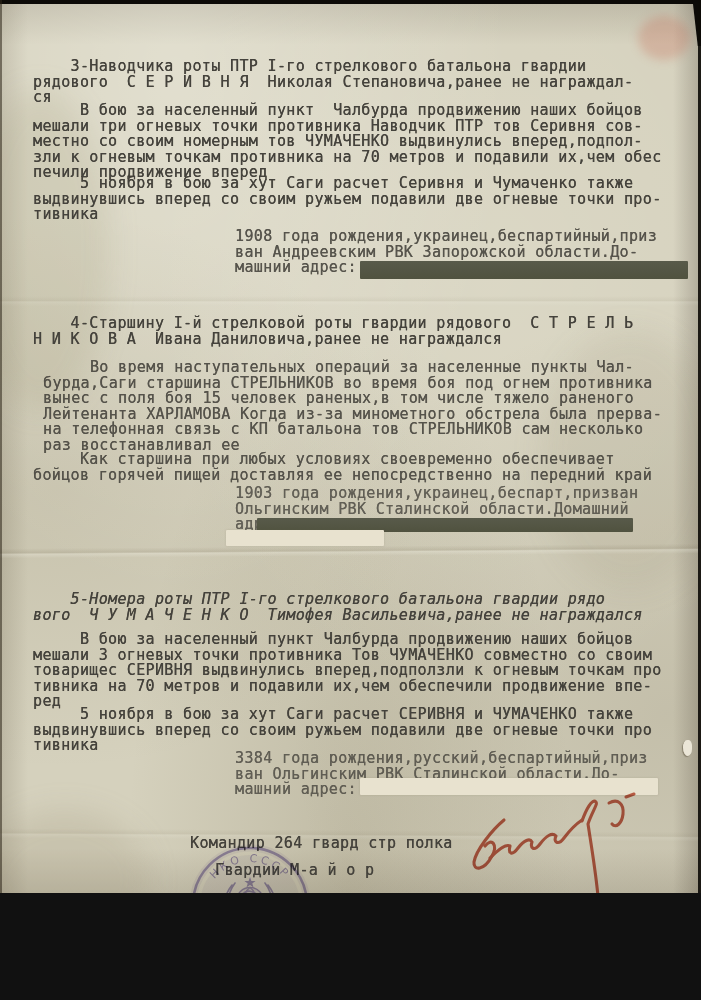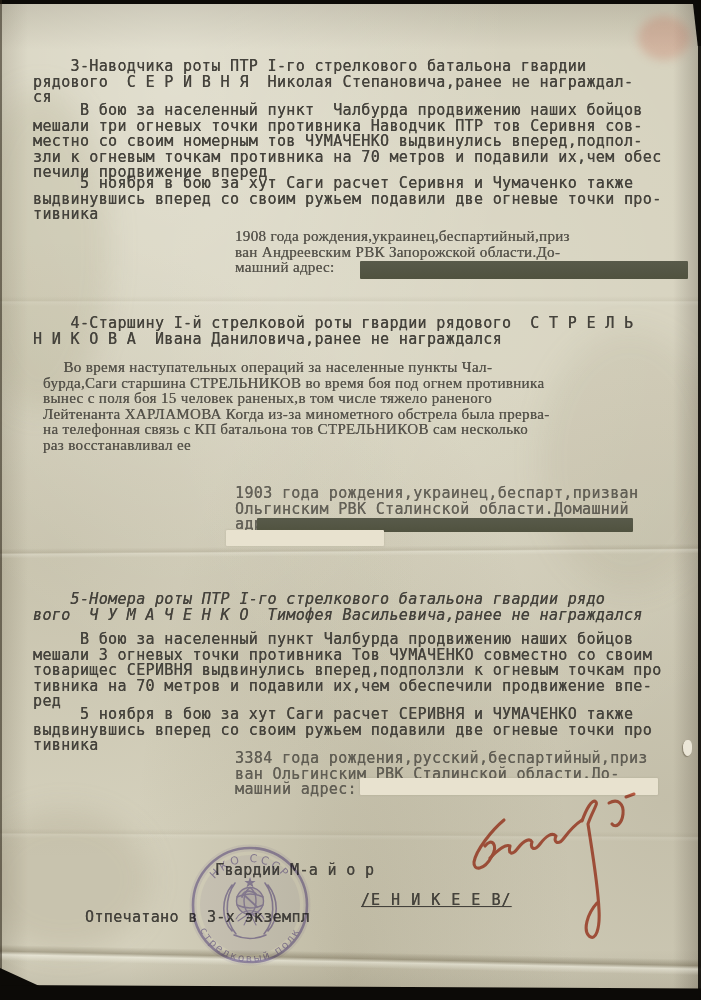--- a/index.html
+++ b/index.html
@@ -1,35 +1,35 @@
 <!DOCTYPE html>
 <html lang="ru" style="--paper: #d5d1bd; --ink: #44423c; --stamp_ink: #8b7dbd; --signature_ink: #bf4b33; --redact_dark: #585a4a; --redact_light: #e8e2cf;"><head>
 <meta charset="utf-8">
 <style>
   html,body{margin:0;padding:0;background:#111;}
   .page{
-    position:relative;width:701px;height:1000px;overflow:hidden;
+    position:relative;width:701px;height:893px;overflow:hidden;
     background-color:var(--paper,#d5d1bd);
     background-image:
       radial-gradient(ellipse at 25% 8%, rgba(255,255,248,.30), transparent 45%),
       radial-gradient(ellipse at 70% 30%, rgba(255,255,245,.14), transparent 50%),
       radial-gradient(ellipse at 8% 55%, rgba(120,110,80,.14), transparent 40%),
       radial-gradient(ellipse at 50% 97%, rgba(110,100,70,.20), transparent 45%),
       radial-gradient(ellipse at 95% 80%, rgba(105,95,70,.16), transparent 40%),
       linear-gradient(90deg, rgba(90,80,60,.20), transparent 4%, transparent 96%, rgba(60,50,40,.28)),
       linear-gradient(0deg, rgba(80,70,50,.16), transparent 5%, transparent 95%, rgba(70,60,45,.18));
     font-family:"DejaVu Sans Mono", monospace;
   }
   .typed{
     position:absolute;white-space:pre;
     font:15px/15.6px "DejaVu Sans Mono", monospace;
     letter-spacing:.35px;color:var(--ink,#44423c);
     text-shadow:0 0 .6px rgba(64,60,52,.85), .4px .4px 0 rgba(64,60,52,.22);
   }
-  .fade1{opacity:.88;font-family:Liberation Serif, serif;}
+  .fade1{opacity:.88;}
   .fade2{opacity:.78;filter:blur(.25px);}
   .redact{position:absolute;border-radius:1px;}
   .redact.dark{background:linear-gradient(180deg,var(--redact_dark,#585a4a),#50523f);}
   .redact.light{background:var(--redact_light,#e8e2cf);box-shadow:0 0 2px rgba(120,110,85,.25);}
   .crease{position:absolute;left:-10px;right:-10px;height:10px;pointer-events:none;
     background:linear-gradient(180deg, transparent, rgba(115,105,80,.16) 45%, rgba(255,255,246,.22) 60%, transparent);}
   .edge{position:absolute;background:#0c0a07;}
   .stain{position:absolute;border-radius:50%;filter:blur(14px);pointer-events:none;}
   svg{position:absolute;overflow:visible;}
   .stamp{mix-blend-mode:multiply;opacity:.9;}
@@ -67,20 +67,22 @@
   <div class="redact dark" style="left:360px;top:261px;width:328px;height:18px;"></div>
 
   <div class="typed" style="left:33px;top:316px;">    4-Старшину I-й стрелковой роты гвардии рядового  С Т Р Е Л Ь
 Н И К О В А  Ивана Даниловича,ранее не награждался</div>
   <div class="typed fade1" style="left:43px;top:360px;">     Во время наступательных операций за населенные пункты Чал-
 бурда,Саги старшина СТРЕЛЬНИКОВ во время боя под огнем противника
 вынес с поля боя 15 человек раненых,в том числе тяжело раненого
 Лейтенанта ХАРЛАМОВА Когда из-за минометного обстрела была прерва-
 на телефонная связь с КП батальона тов СТРЕЛЬНИКОВ сам несколько
 раз восстанавливал ее</div>
+  <div class="typed fade1" style="left:33px;top:452px;">     Как старшина при любых условиях своевременно обеспечивает
+бойцов горячей пищей доставляя ее непосредственно на передний край</div>
   <div class="typed fade2" style="left:235px;top:486px;">1903 года рождения,украинец,беспарт,призван
 Ольгинским РВК Сталинской области.Домашний
 адрес:</div>
   <div class="redact dark" style="left:257px;top:518px;width:376px;height:14px;"></div>
   <div class="redact light" style="left:226px;top:530px;width:158px;height:16px;"></div>
 
   <div class="typed" style="left:33px;top:592px;font-style:italic;">    5-Номера роты ПТР I-го стрелкового батальона гвардии рядо
 вого  Ч У М А Ч Е Н К О  Тимофея Васильевича,ранее не награждался</div>
   <div class="typed" style="left:33px;top:632px;">     В бою за населенный пункт Чалбурда продвижению наших бойцов
 мешали 3 огневых точки противника Тов ЧУМАЧЕНКО совместно со своим
@@ -88,20 +90,21 @@
 тивника на 70 метров и подавили их,чем обеспечили продвижение впе-
 ред</div>
   <div class="typed" style="left:33px;top:707px;">     5 ноября в бою за хут Саги расчет СЕРИВНЯ и ЧУМАЧЕНКО также
 выдвинувшись вперед со своим ружьем подавили две огневые точки про
 тивника</div>
   <div class="typed fade2" style="left:235px;top:751px;">3384 года рождения,русский,беспартийный,приз
 ван Ольгинским РВК Сталинской области.До-
 машний адрес:</div>
   <div class="redact light" style="left:360px;top:778px;width:298px;height:17px;"></div>
 
+  <div class="typed" style="left:190px;top:836px;">Командир 264 гвард стр полка</div>
   <div class="typed" style="left:215px;top:863px;">Гвардии М-а й о р</div>
   <div class="typed" style="left:361px;top:893px;letter-spacing:1px;text-decoration:underline;">/Е Н И К Е Е В/</div>
   <div class="typed" style="left:85px;top:910px;text-align:right;">Отпечатано в 3-х экземпл</div>
 
   <svg class="stamp" style="left:180px;top:843px;" width="140" height="128" viewBox="0 0 140 128">
     <defs>
       <path id="arcTop" d="M 25 64 A 45 45 0 0 1 115 64"></path>
       <path id="arcBottom" d="M 15 64 A 55 55 0 0 0 125 64"></path>
     </defs>
     <g stroke="#8b7dbd" fill="none" stroke-linecap="round">

